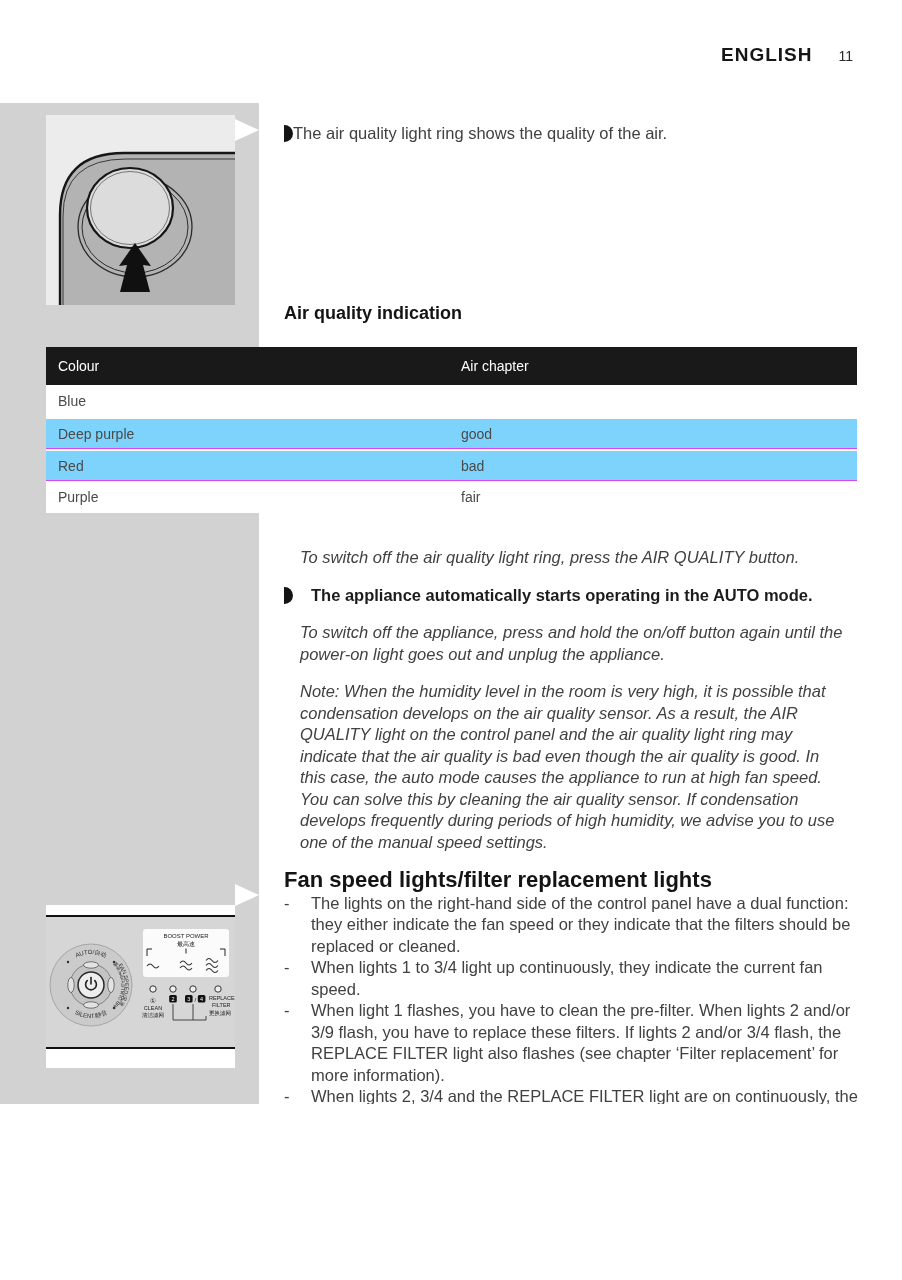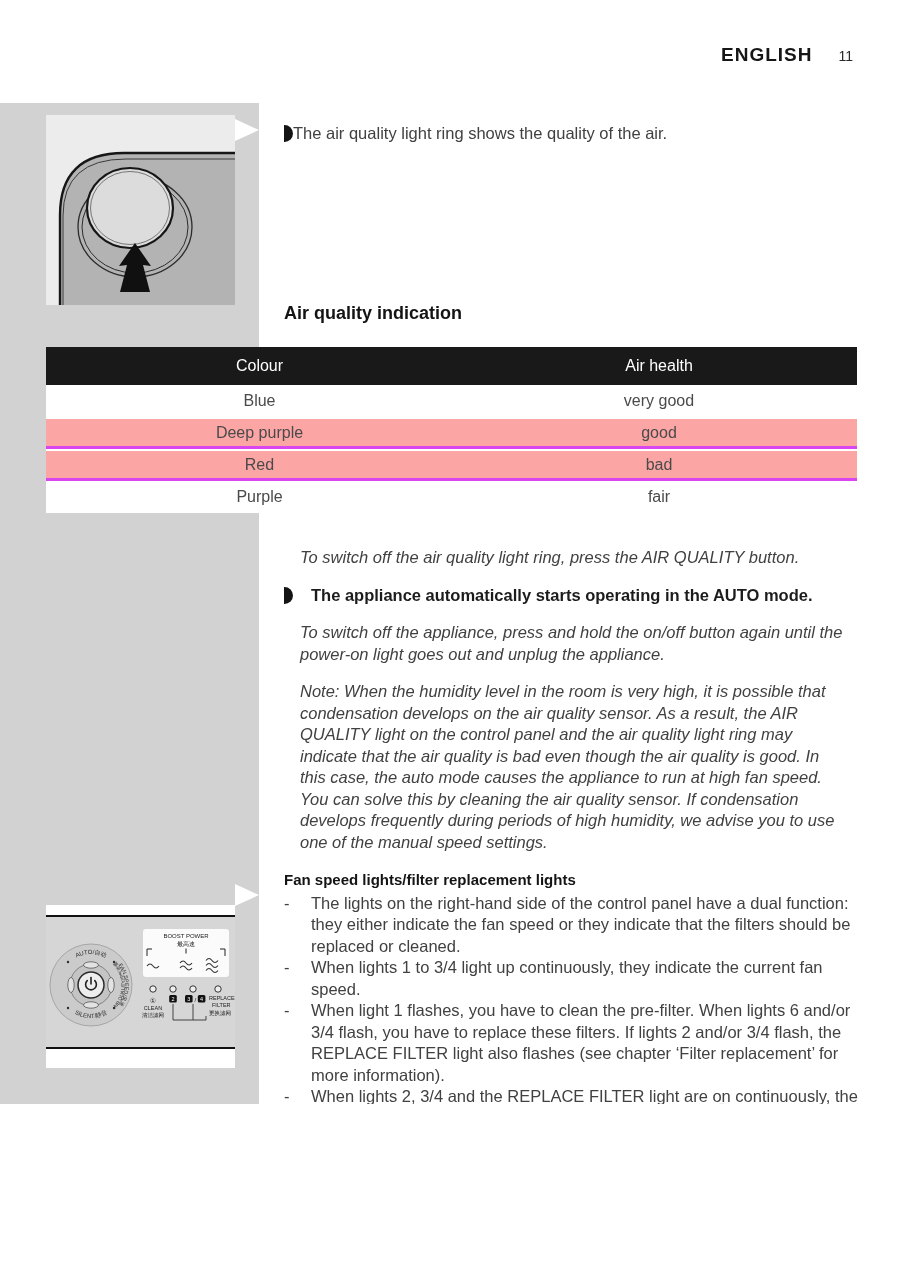--- a/index.html
+++ b/index.html
@@ -27,38 +27,38 @@
 
   
   .halfmoon { width:9px; height:17px; background:#141414; border-radius:0 9px 9px 0; flex:none; margin-top:2px; }
 
   .line1 { position:absolute; left:284px; top:123px; width:580px; display:flex; font-size:16.5px; line-height:21.5px; }
 
   .h1 { position:absolute; left:284px; font-size:18px; font-weight:bold; color:#141414; }
   #h-air { top:303px; }
 
   
-  .tbl { position:absolute; left:46px; top:347px; width:811px; font-size:16px;text-align:center; }
+  .tbl { position:absolute; left:46px; top:347px; width:811px; font-size:14px; }
   .tbl .thead { display:flex; align-items:center; background:#191919; color:#ffffff; height:38px; }
   .tbl .row { display:flex; align-items:center; height:32px; color:#4a4a4a; background:#ffffff; box-sizing:border-box; }
-  .tbl .row.alt { background:#fca5a5; border-top:2px solid #ffffff; border-bottom:3px solid #d946ef; }
+  .tbl .row.alt { background:#7dd3fc; border-top:2px solid #ffffff; border-bottom:1px solid #d946ef; }
   .c1 { width:415px; padding-left:12px; box-sizing:border-box; }
   .c2 { flex:1; }
 
   
   .col { position:absolute; left:284px; top:531px; width:575px; font-size:16.5px; line-height:21.5px; color:#414141; }
   .col p { margin:16px;font-style:italic; }
   .note { font-style:italic; }
   .mb13 { margin-bottom:13px; }
   .mt11 { margin-top:11px; }
   .mt8  { margin-top:8px; }
   .mt2  { margin-top:2px; }
   .mt13 { margin-top:13px; }
   .bullet-line { display:flex; gap:18px; font-weight:bold; color:#1c1c1c; }
-  .h2 { font-size:15px; font-weight:bold; color:#141414; line-height:21.5px; }
+  .h2 { font-size:22px; font-weight:bold; color:#141414; line-height:21.5px; }
   .li { display:flex; }
   .li .dash { width:27px; flex:none; }
   .li .txt { flex:1; }
 
   .rule { position:absolute; left:46px; top:1177px; width:810px; height:2px; background:#1a1a1a; }
 
   
   .watermark { position:absolute; left:618px; top:1128px; width:262px; text-align:center;
     color:#c9c9c9; opacity:0.55; z-index:5; pointer-events:none; }
   .wm-brand { position:relative; font-size:28px; font-weight:bold; letter-spacing:2px;
@@ -97,25 +97,24 @@
   <div class="line1">
     <span class="halfmoon"></span>
     <span>The air quality light ring shows the quality of the air.</span>
   </div>
 
   <div class="h1" id="h-air">Air quality indication</div>
 
   <div class="tbl">
     <div class="thead">
       <div class="c1">Colour</div>
-      <div class="c2">Air health</div>
+      <div class="c2">Air chapter</div>
     </div>
     <div class="row">
       <div class="c1">Blue</div>
-      <div class="c2">very good</div>
     </div>
     <div class="row alt">
       <div class="c1">Deep purple</div>
       <div class="c2">good</div>
     </div>
     <div class="row alt">
       <div class="c1">Red</div>
       <div class="c2">bad</div>
     </div>
     <div class="row">
@@ -138,21 +137,21 @@
       <div class="li">
         <span class="dash">-</span>
         <span class="txt">The lights on the right-hand side of the control panel have a dual function: they either indicate the fan speed or they indicate that the filters should be replaced or cleaned.</span>
       </div>
       <div class="li">
         <span class="dash">-</span>
         <span class="txt">When lights 1 to 3/4 light up continuously, they indicate the current fan speed.</span>
       </div>
       <div class="li">
         <span class="dash">-</span>
-        <span class="txt">When light 1 flashes, you have to clean the pre-filter. When lights 6 and/or 3/4 flash, you have to replace these filters. If lights 2 and/or 3/4 flash, the REPLACE FILTER light also flashes (see chapter ‘Filter replacement’ for more information).</span>
+        <span class="txt">When light 1 flashes, you have to clean the pre-filter. When lights 2 and/or 3/9 flash, you have to replace these filters. If lights 2 and/or 3/4 flash, the REPLACE FILTER light also flashes (see chapter ‘Filter replacement’ for more information).</span>
       </div>
       <div class="li">
         <span class="dash">-</span>
         <span class="txt">When lights 2, 3/4 and the REPLACE FILTER light are on continuously, the appliance is locked (see chapter ‘Filter replacement lock’ for more information).</span>
       </div>
     </div>
 
     <div class="h2 mt8">Adjusting the air quality sensor sensitivity</div>
     <p class="mt13">People with certain health problems (e.g. allergies or asthma) have a greater need for healthy air. For this reason, the appliance allows you to</p>
   </div>

